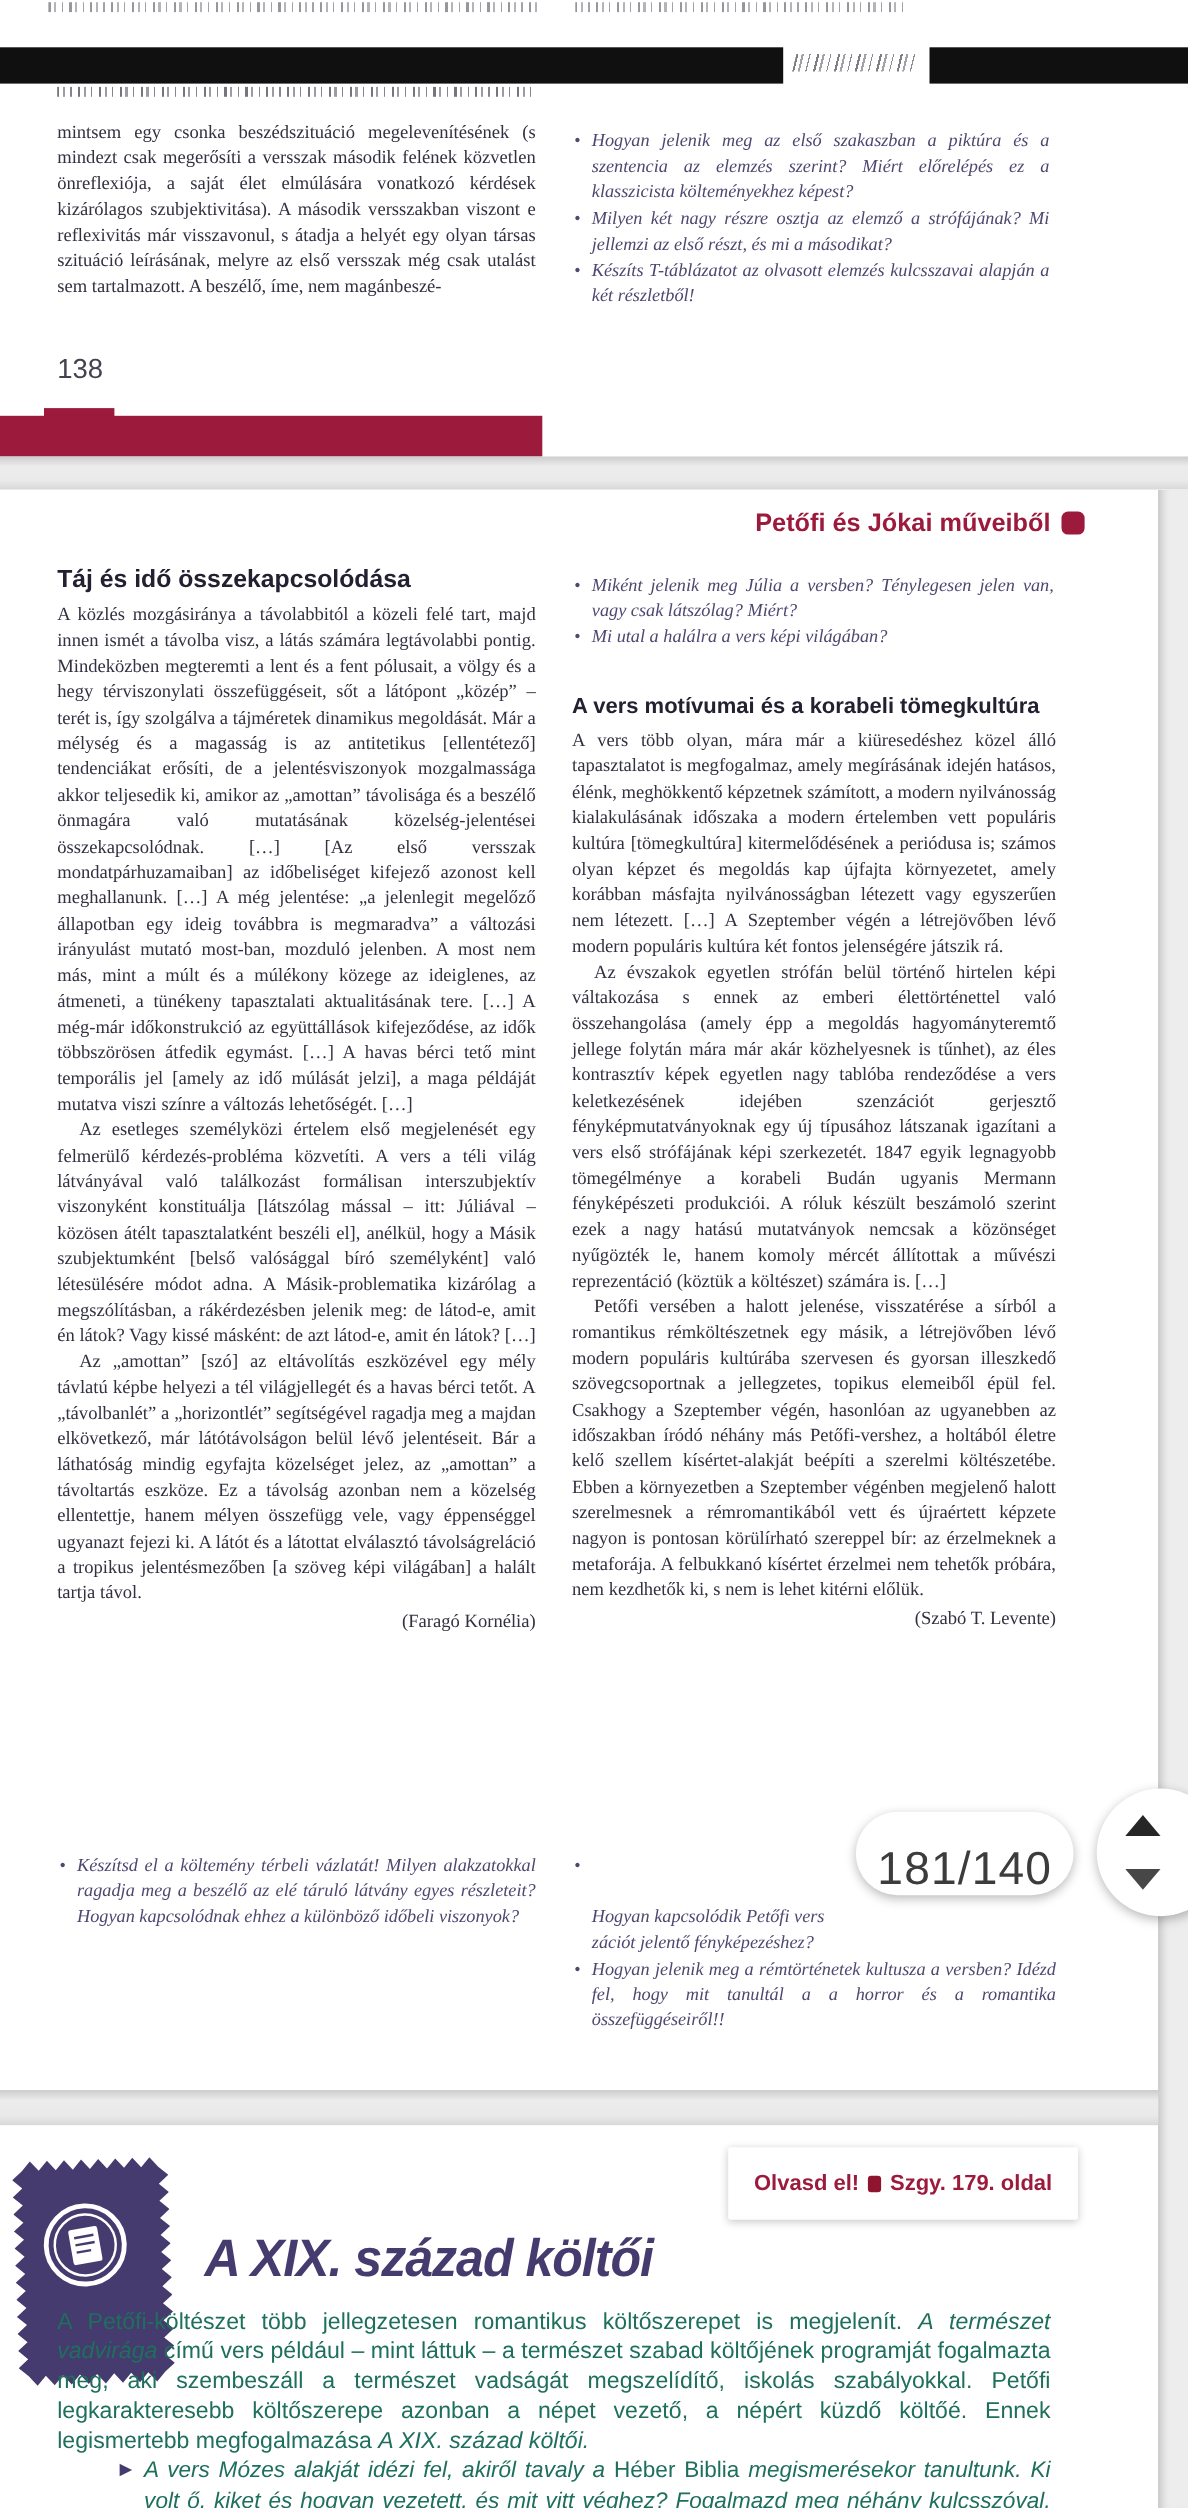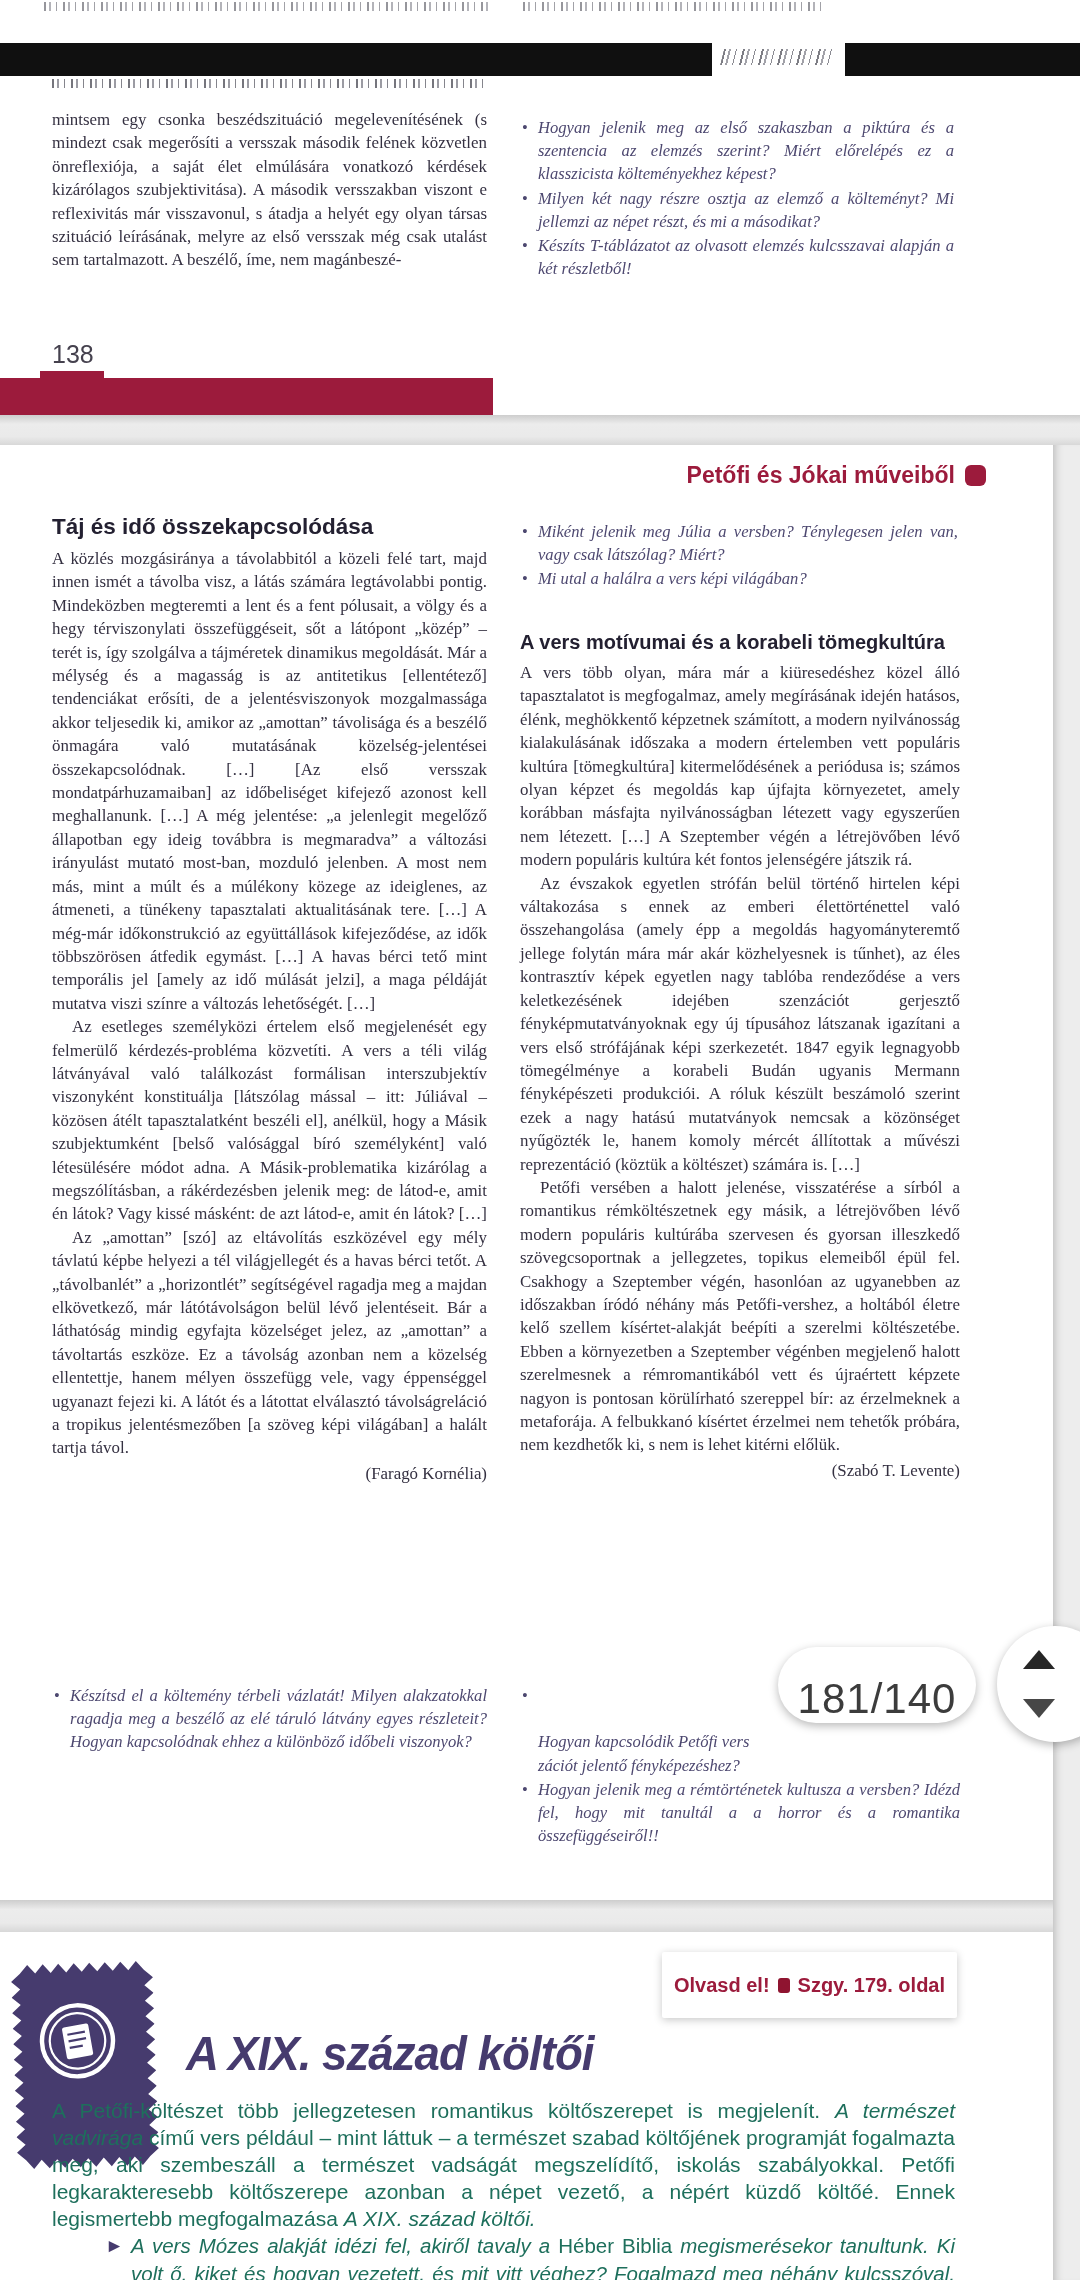--- a/index.html
+++ b/index.html
@@ -45,21 +45,21 @@
   .pill{left:778px;top:1647px;width:198px;height:76px;border-radius:38px;background:#fff;
         box-shadow:0 3px 10px rgba(0,0,0,.28);display:flex;align-items:flex-end;justify-content:center;
         font-family:"Liberation Sans",sans-serif;font-size:42px;letter-spacing:1px;color:var(--c-pill_text,#3c3c3c);z-index:30;}
   .fab{left:997px;top:1626px;width:116px;height:116px;border-radius:50%;background:#fff;
        box-shadow:0 3px 10px rgba(0,0,0,.28);z-index:30;}
   .tri{position:absolute;left:26px;width:0;height:0;border-left:16px solid transparent;border-right:16px solid transparent;}
   .tri-up{top:24px;border-bottom:19px solid #262626;}
   .tri-down{bottom:24px;border-top:19px solid #474747;}
 
   
-  .readbox{left:662px;top:1952px;width:295px;height:66px;background:#fff;border-radius:2px;
+  .readbox{left:662px;top:1952px;width:318px;height:66px;background:#fff;border-radius:2px;
     box-shadow:0 2px 8px rgba(0,0,0,.22);display:flex;align-items:center;justify-content:center;gap:8px;
     font-family:"Liberation Sans",sans-serif;font-size:20px;font-weight:600;color:var(--c-maroon,#9c1b3c);}
   .readbox .sq2{width:12px;height:15px;border-radius:3px;background:#8f1430;}
   .big-title{font-family:"Liberation Sans",sans-serif;font-style:italic;font-weight:700;font-size:48px;
     color:var(--c-purple,#463b6e);transform:scaleX(.95);transform-origin:left;letter-spacing:-1px;}
   .teal{font-family:"Liberation Sans",sans-serif;color:var(--c-teal,#1e6f5c);}
   .intro{font-size:21px;line-height:27px;text-align:justify;}
   .task-text{font-size:20.5px;line-height:28px;font-style:normal;text-align:justify;}
   .task-text .seg-it{font-style:italic;}
   .intro .seg-it{font-style:italic;}
@@ -82,29 +82,29 @@
     <p>mintsem egy csonka beszédszituáció megelevenítésének (s mindezt csak megerősíti a versszak második felének közvetlen önreflexiója, a saját élet elmúlására vonatkozó kérdések kizárólagos szubjektivitása). A második versszakban viszont e reflexivitás már visszavonul, s átadja a helyét egy olyan társas szituáció leírásának, melyre az első versszak még csak utalást sem tartalmazott. A beszélő, íme, nem magánbeszé-</p>
   </div>
 
   <div class="abs" style="left:520px;top:116px;width:434px;">
     <div class="q">
       <span class="q-dot">•</span>
       <span>Hogyan jelenik meg az első szakaszban a piktúra és a szentencia az elemzés szerint? Miért előrelépés ez a klasszicista költeményekhez képest?</span>
     </div>
     <div class="q">
       <span class="q-dot">•</span>
-      <span>Milyen két nagy részre osztja az elemző a költeményt? Mi jellemzi az népet részt, és mi a másodikat?</span>
+      <span>Milyen két nagy részre osztja az elemző a strófájának? Mi jellemzi az első részt, és mi a másodikat?</span>
     </div>
     <div class="q">
       <span class="q-dot">•</span>
       <span>Készíts T-táblázatot az olvasott elemzés kulcsszavai alapján a két részletből!</span>
     </div>
   </div>
 
-  <div class="abs pagenum" style="left:52px;top:340px;">138</div>
+  <div class="abs pagenum" style="left:52px;top:322px;">138</div>
 
   <div class="abs maroon-bar" style="left:40px;top:371px;width:64px;height:8px;"></div>
   <div class="abs maroon-bar" style="left:0;top:378px;width:493px;height:37px;"></div>
 
   <div class="abs gap" style="left:0;top:415px;width:1080px;height:30px;"></div>
 
   <div class="abs side-strip" style="left:1053px;top:445px;width:27px;height:1835px;"></div>
 
   <div class="abs chapter-head" style="left:520px;top:462px;width:466px;">
     <span>Petőfi és Jókai műveiből</span><span class="sq"></span>

